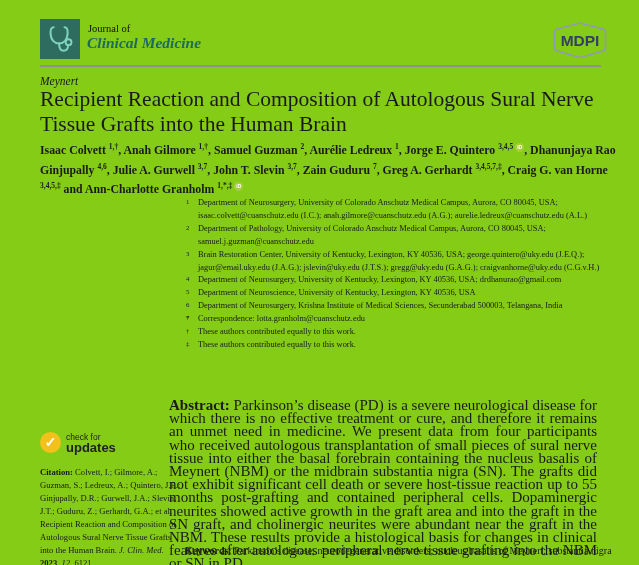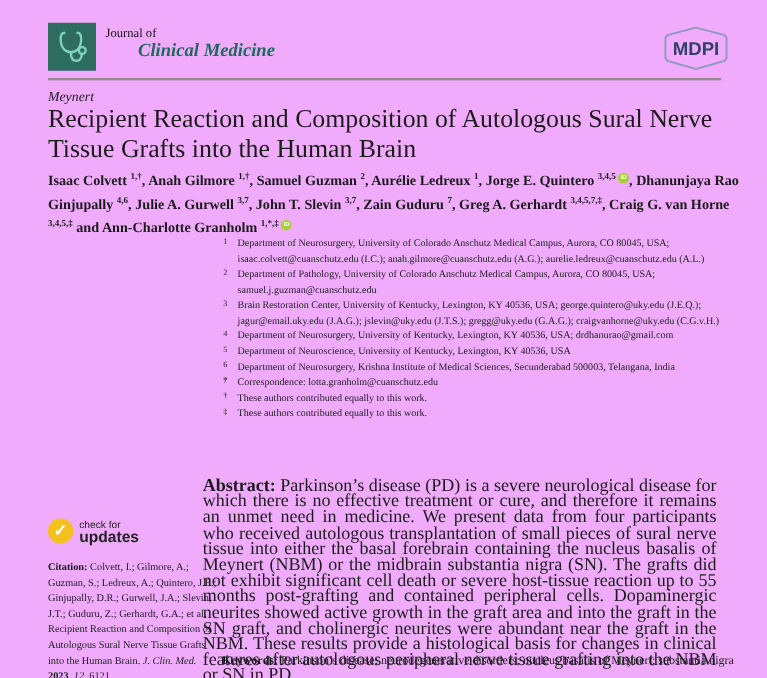--- a/index.html
+++ b/index.html
@@ -1,26 +1,26 @@
 <!DOCTYPE html>
 <html><head>
 <meta charset="utf-8">
 <style>
   html,body { margin:0; padding:0; background:#e8e8e8; }
   .page {
-    position:relative; width:639px; height:565px; background:#f0abfc;
+    position:relative; width:639px; height:565px; background:#84cc16;
     font-family:"Liberation Serif", serif; color:#1a1a1a; overflow:hidden;
     margin:0 auto;
   }
   
   .logo-square { position:absolute; left:40px; top:19px; width:40px; height:40px;
     background:#2e6c60; display:flex; align-items:center; justify-content:center; }
   .journal-of { position:absolute; left:88px; top:23px; font-size:10.5px; color:#111; }
   .journal-name { position:absolute; left:87px; top:34px; font-size:15.5px;
-    font-weight:bold; font-style:italic; color:#1d6a5c;margin-left:28px; }
+    font-weight:bold; font-style:italic; color:#1d6a5c; }
   .mdpi-logo { position:absolute; left:550px; top:20px; }
   .header-rule { position:absolute; left:40px; top:65px; width:561px; height:2px; background:#8f8f8f; }
 
   
   .article-type { position:absolute; left:40px; top:75px; font-style:italic; font-size:11.5px; }
   .title { position:absolute; left:40px; top:87px; width:576px; font-size:21.5px;
     font-weight:normal; line-height:24.5px; }
 
   
   .authors { position:absolute; left:40px; top:139px; width:576px; font-size:11.8px;

